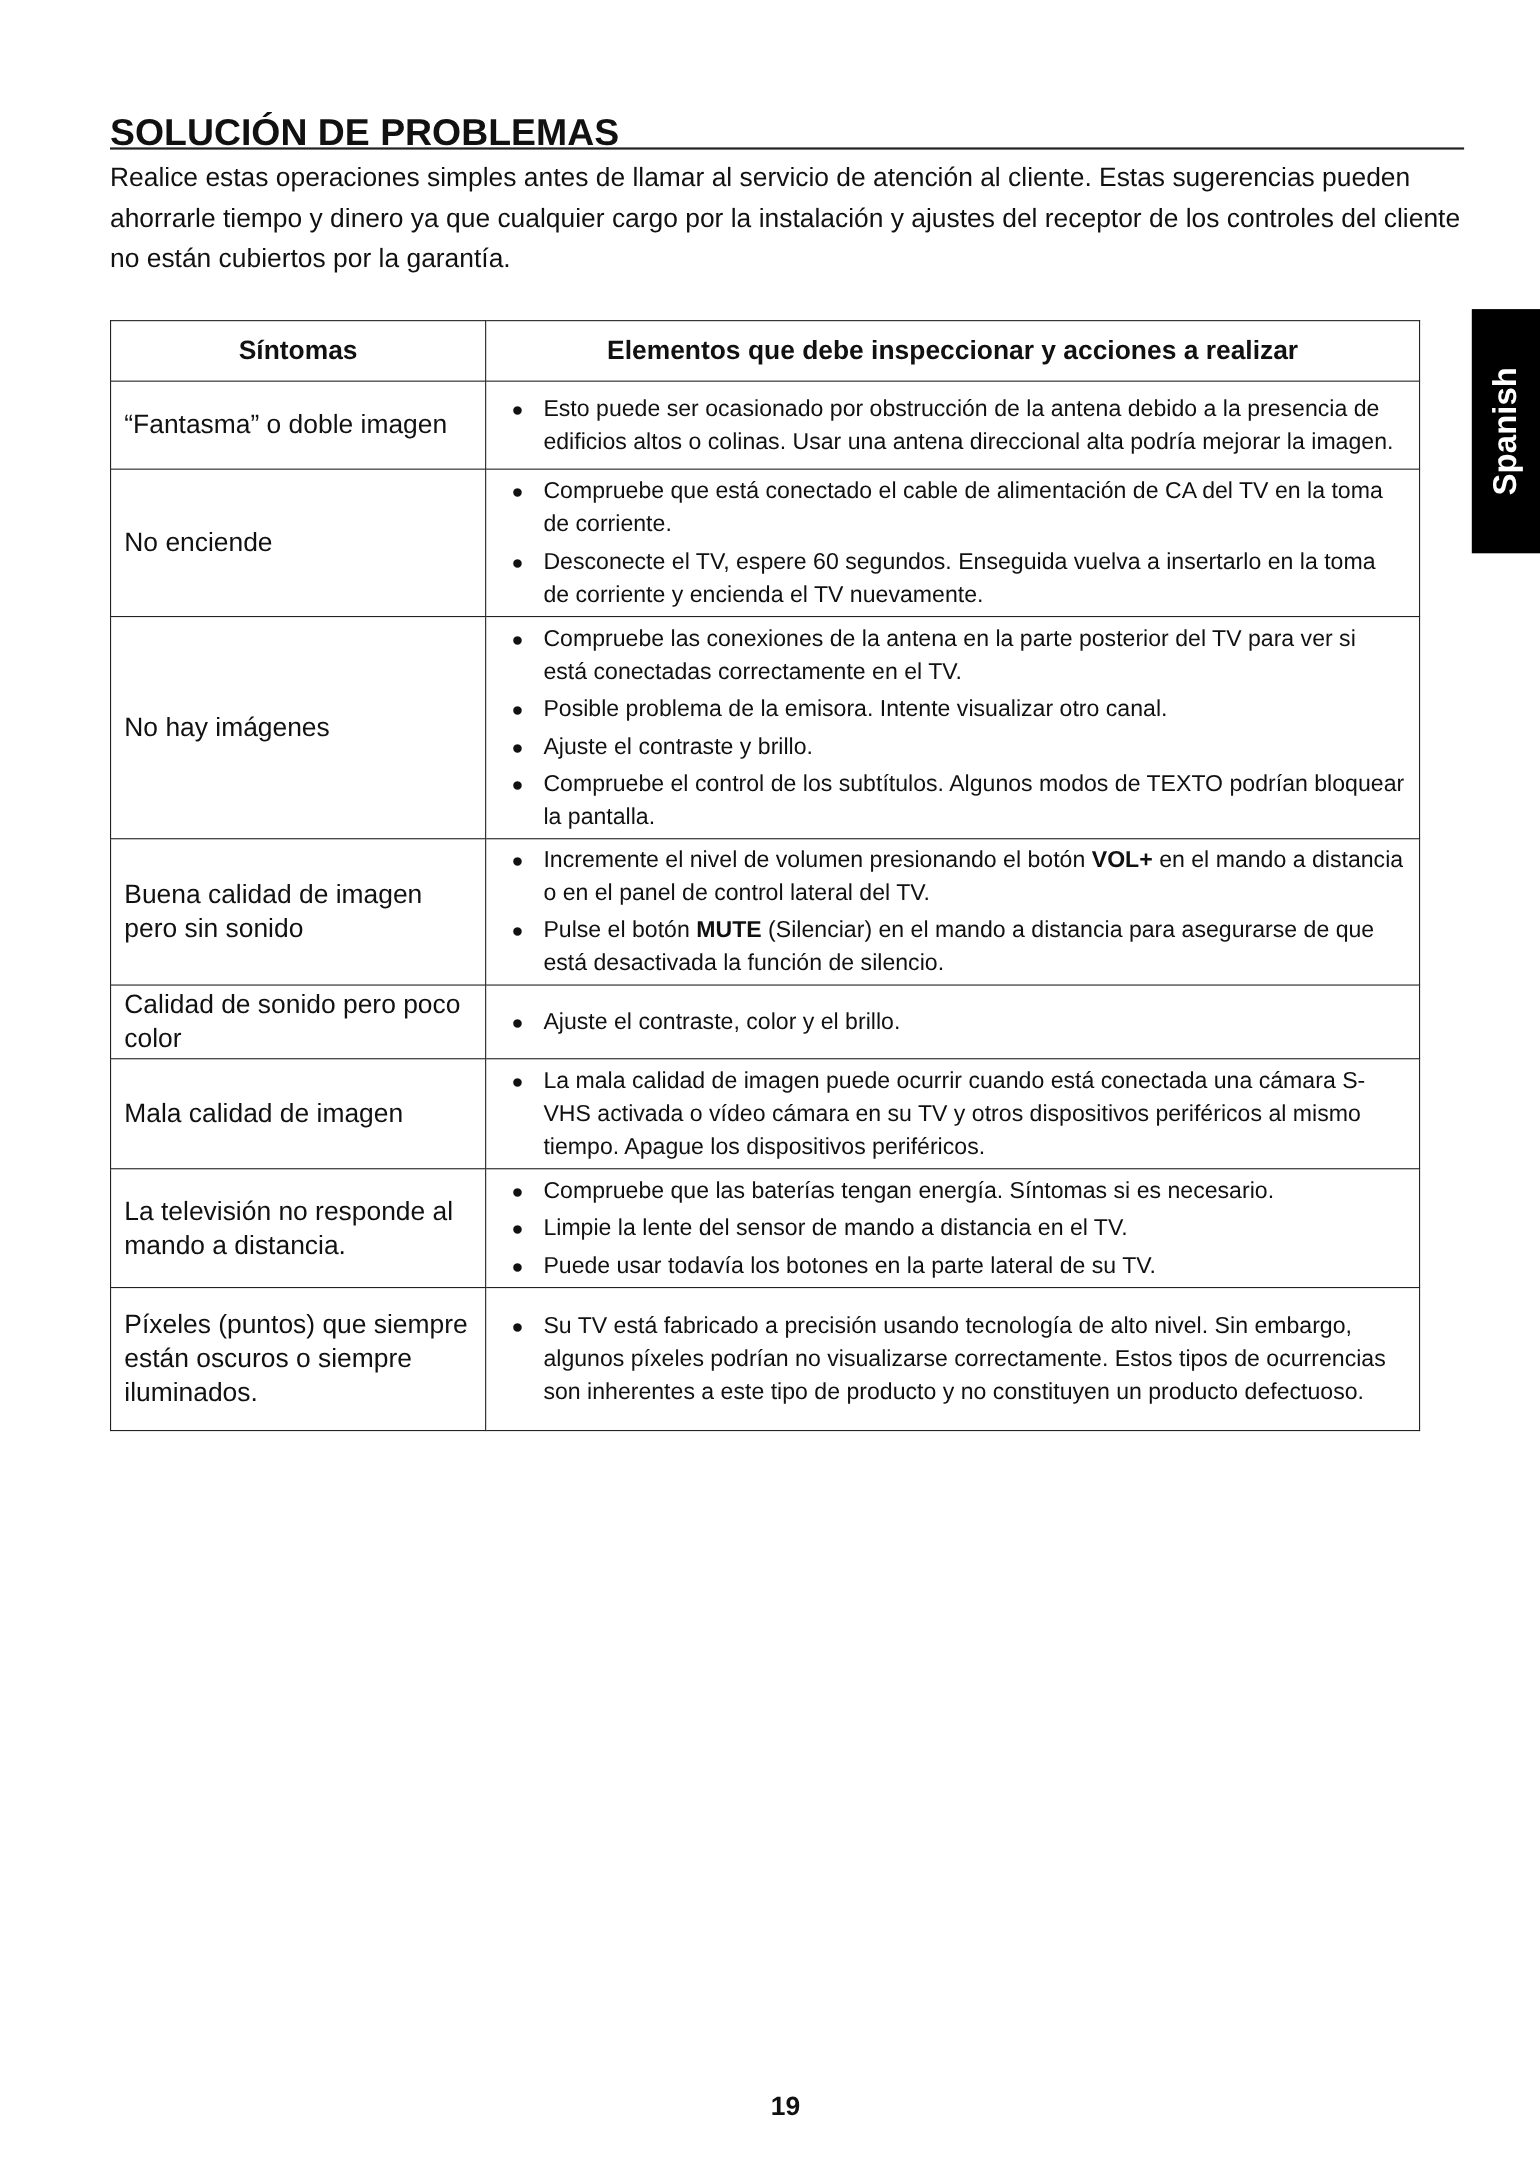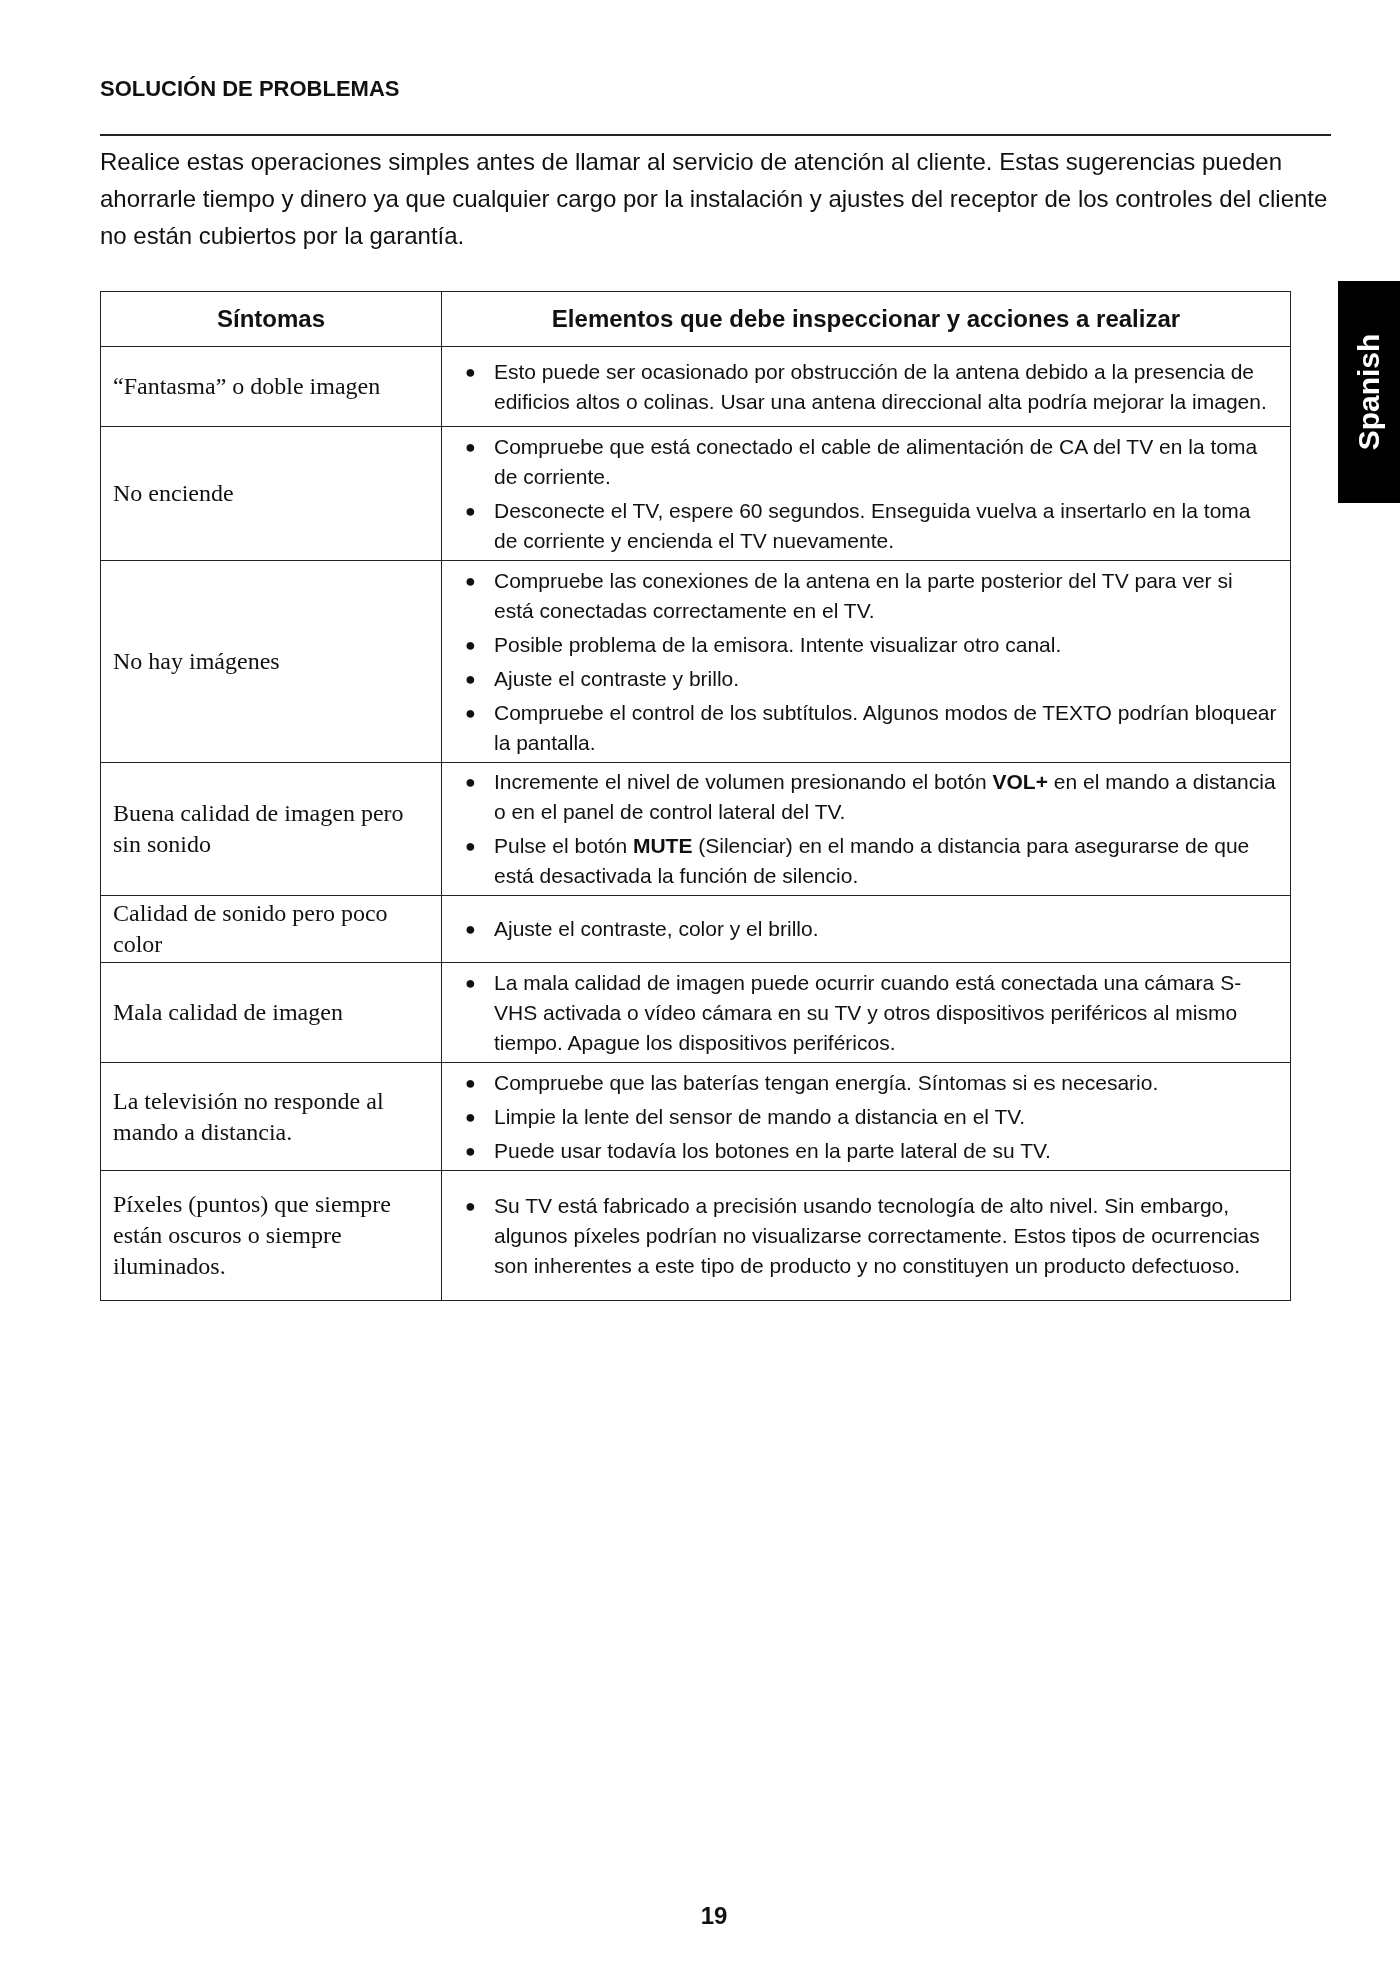--- a/index.html
+++ b/index.html
@@ -1,31 +1,31 @@
 <!DOCTYPE html>
 <html><head>
 <meta charset="utf-8">
 <style>
   html, body { margin: 0; padding: 0; background: #ffffff; }
   body { width: 1400px; height: 1980px; position: relative; overflow: hidden;
          font-family: "Liberation Sans", sans-serif; color: #111; }
-  .title { position: absolute; left: 100px; top: 76px; font-size: 22px; font-weight: bold;
+  .title { position: absolute; left: 100px; top: 102px; font-size: 34px; font-weight: bold;
            letter-spacing: 0px; margin: 0; }
   .title-rule { position: absolute; left: 100px; top: 134px; width: 1231px; height: 0;
                 border-top: 2px solid #222; }
   .intro { position: absolute; left: 100px; top: 143px; width: 1240px; font-size: 24px;
            line-height: 37px; margin: 0; }
   .lang-tab { position: absolute; left: 1338px; top: 281px; width: 62px; height: 222px;
               background: #000; color: #fff; display: flex; align-items: center; justify-content: center; }
   .lang-tab span { transform: rotate(-90deg); font-weight: bold; font-size: 30px; white-space: nowrap; }
   table.ts { position: absolute; left: 100px; top: 291px; width: 1191px; border-collapse: collapse; }
   table.ts td, table.ts th { border: 1.5px solid #222; vertical-align: middle; }
   table.ts th { font-size: 24px; font-weight: bold; height: 52px; text-align: center; }
   th.c1, td.c1 { width: 318px; margin-left: 35px; }
-  td.c1 { font-size: 24px; line-height: 31px; padding: 2px 10px 2px 12px; font-family: Liberation Serif, serif; }
+  td.c1 { font-size: 24px; line-height: 31px; padding: 2px 10px 2px 12px; }
   td.c2 { font-size: 21px; line-height: 30px; padding: 4px 12px 4px 10px; }
   ul.acts { list-style: none; margin: 0; padding: 0; }
   ul.acts li { position: relative; padding-left: 42px; margin: 0 0 4px 0; }
   ul.acts li:last-child { margin-bottom: 0; }
   ul.acts li .bullet { position: absolute; left: 13px; top: 0; font-size: 18px; }
   .page-num { position: absolute; left: 0; width: 1428px; top: 1902px; text-align: center;
               font-size: 24px; font-weight: bold; }
   b { font-weight: bold; }
 </style>
 </head>

